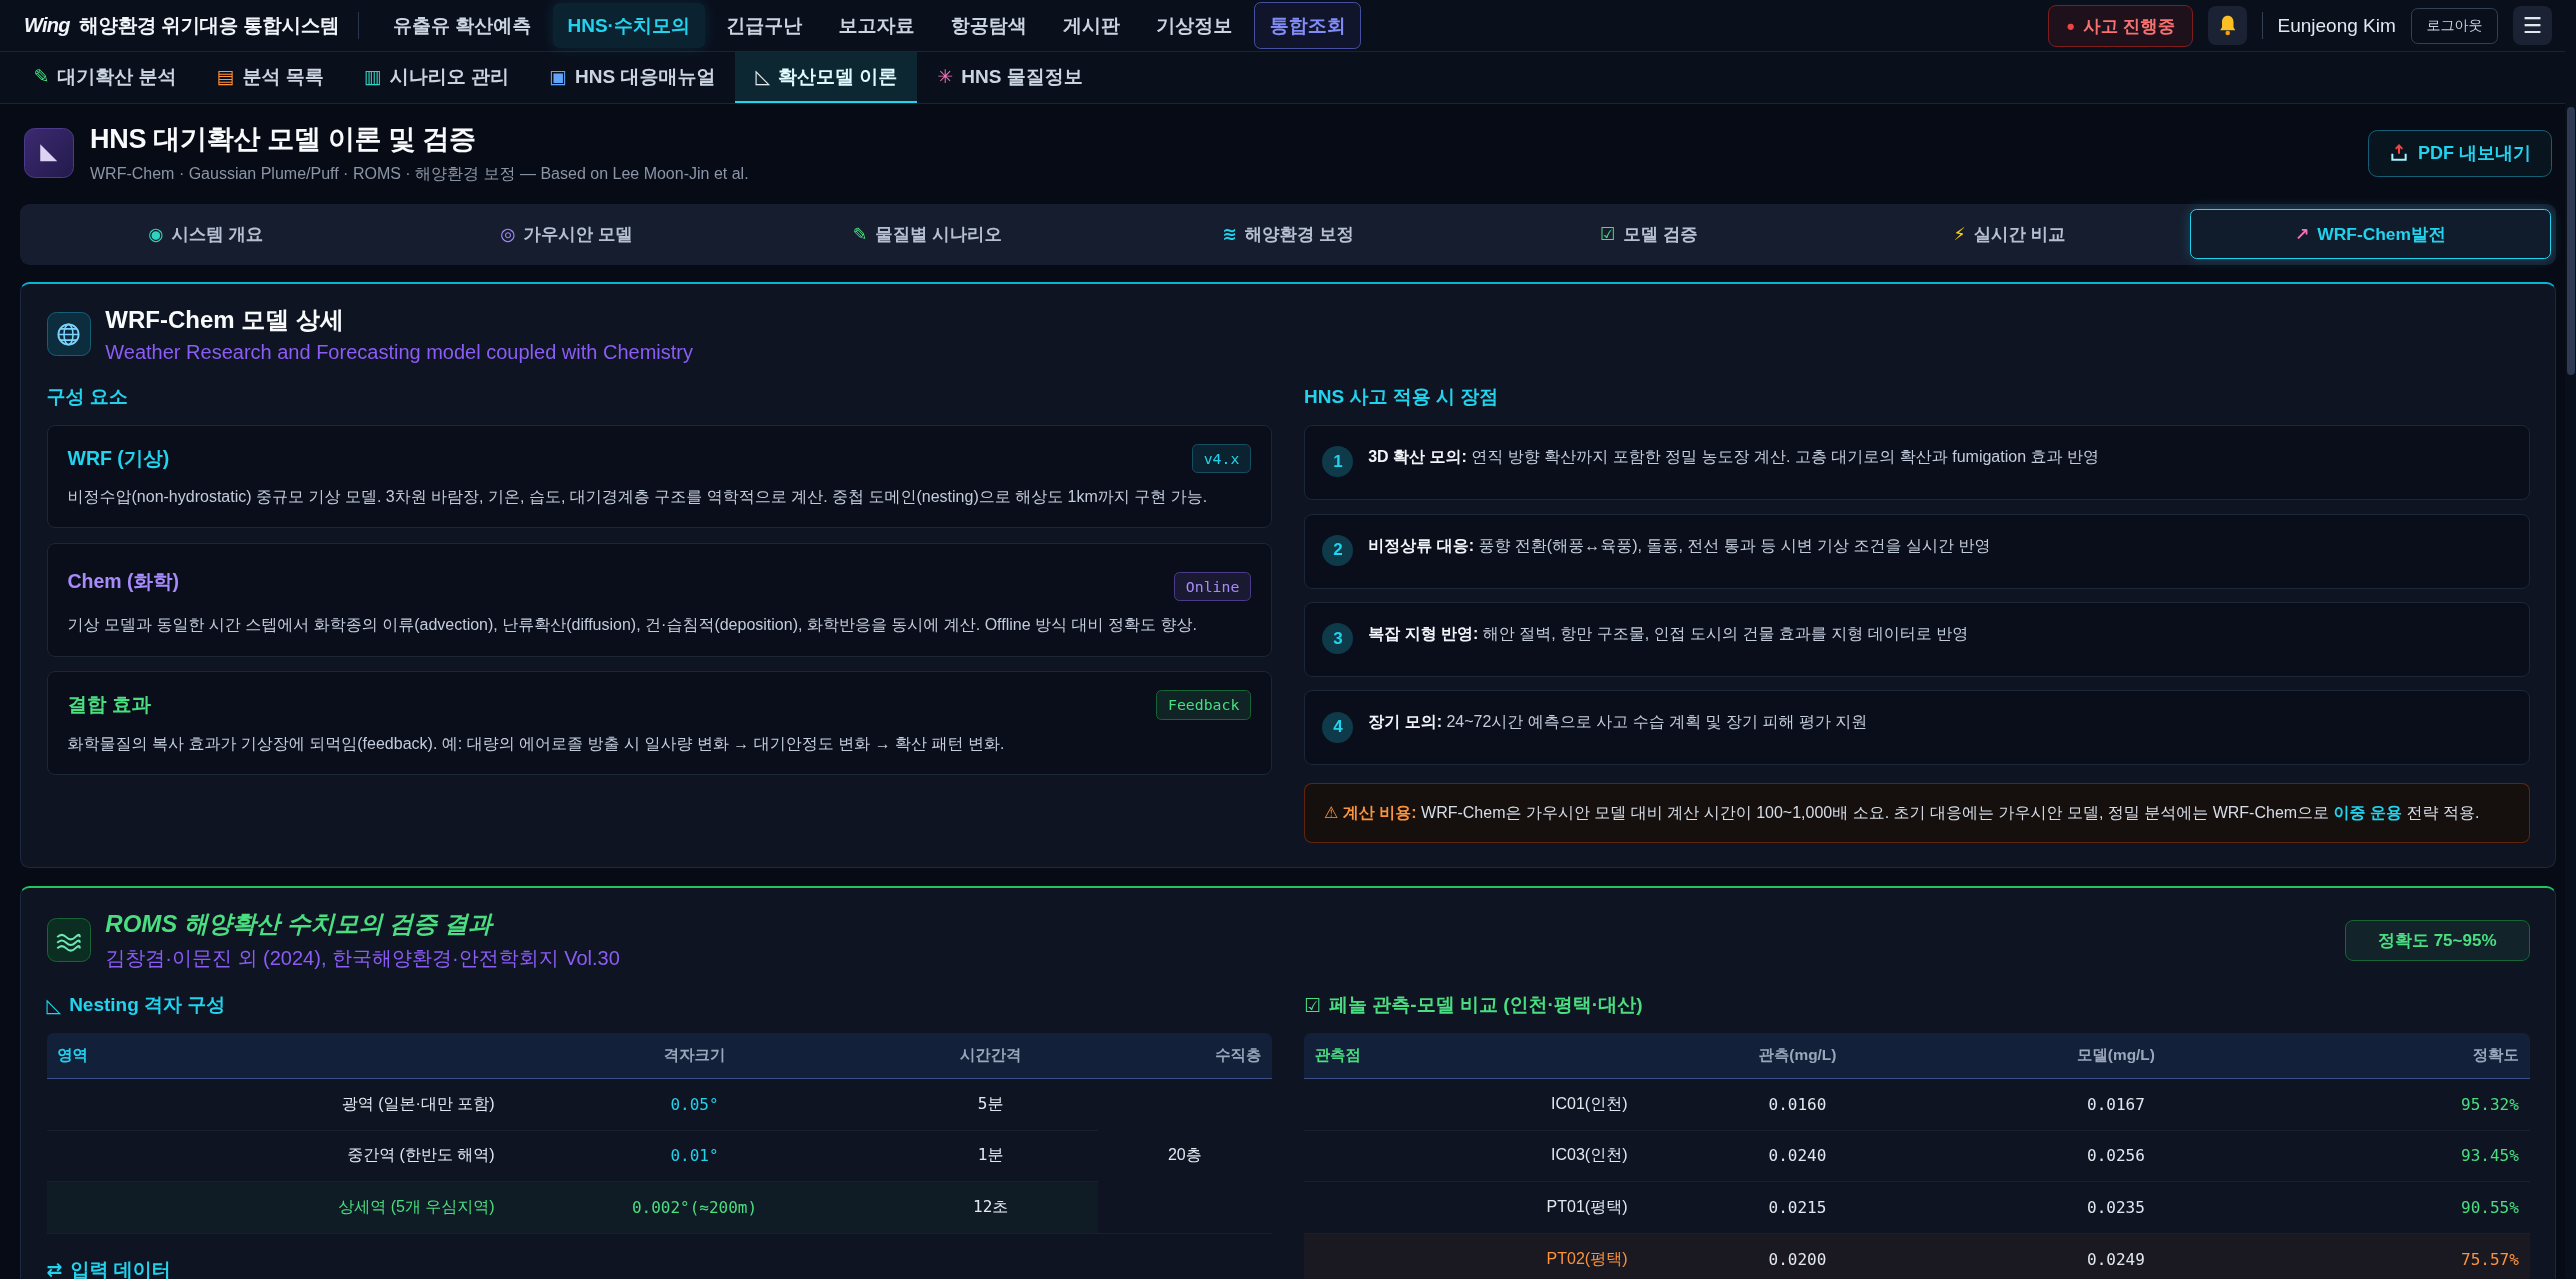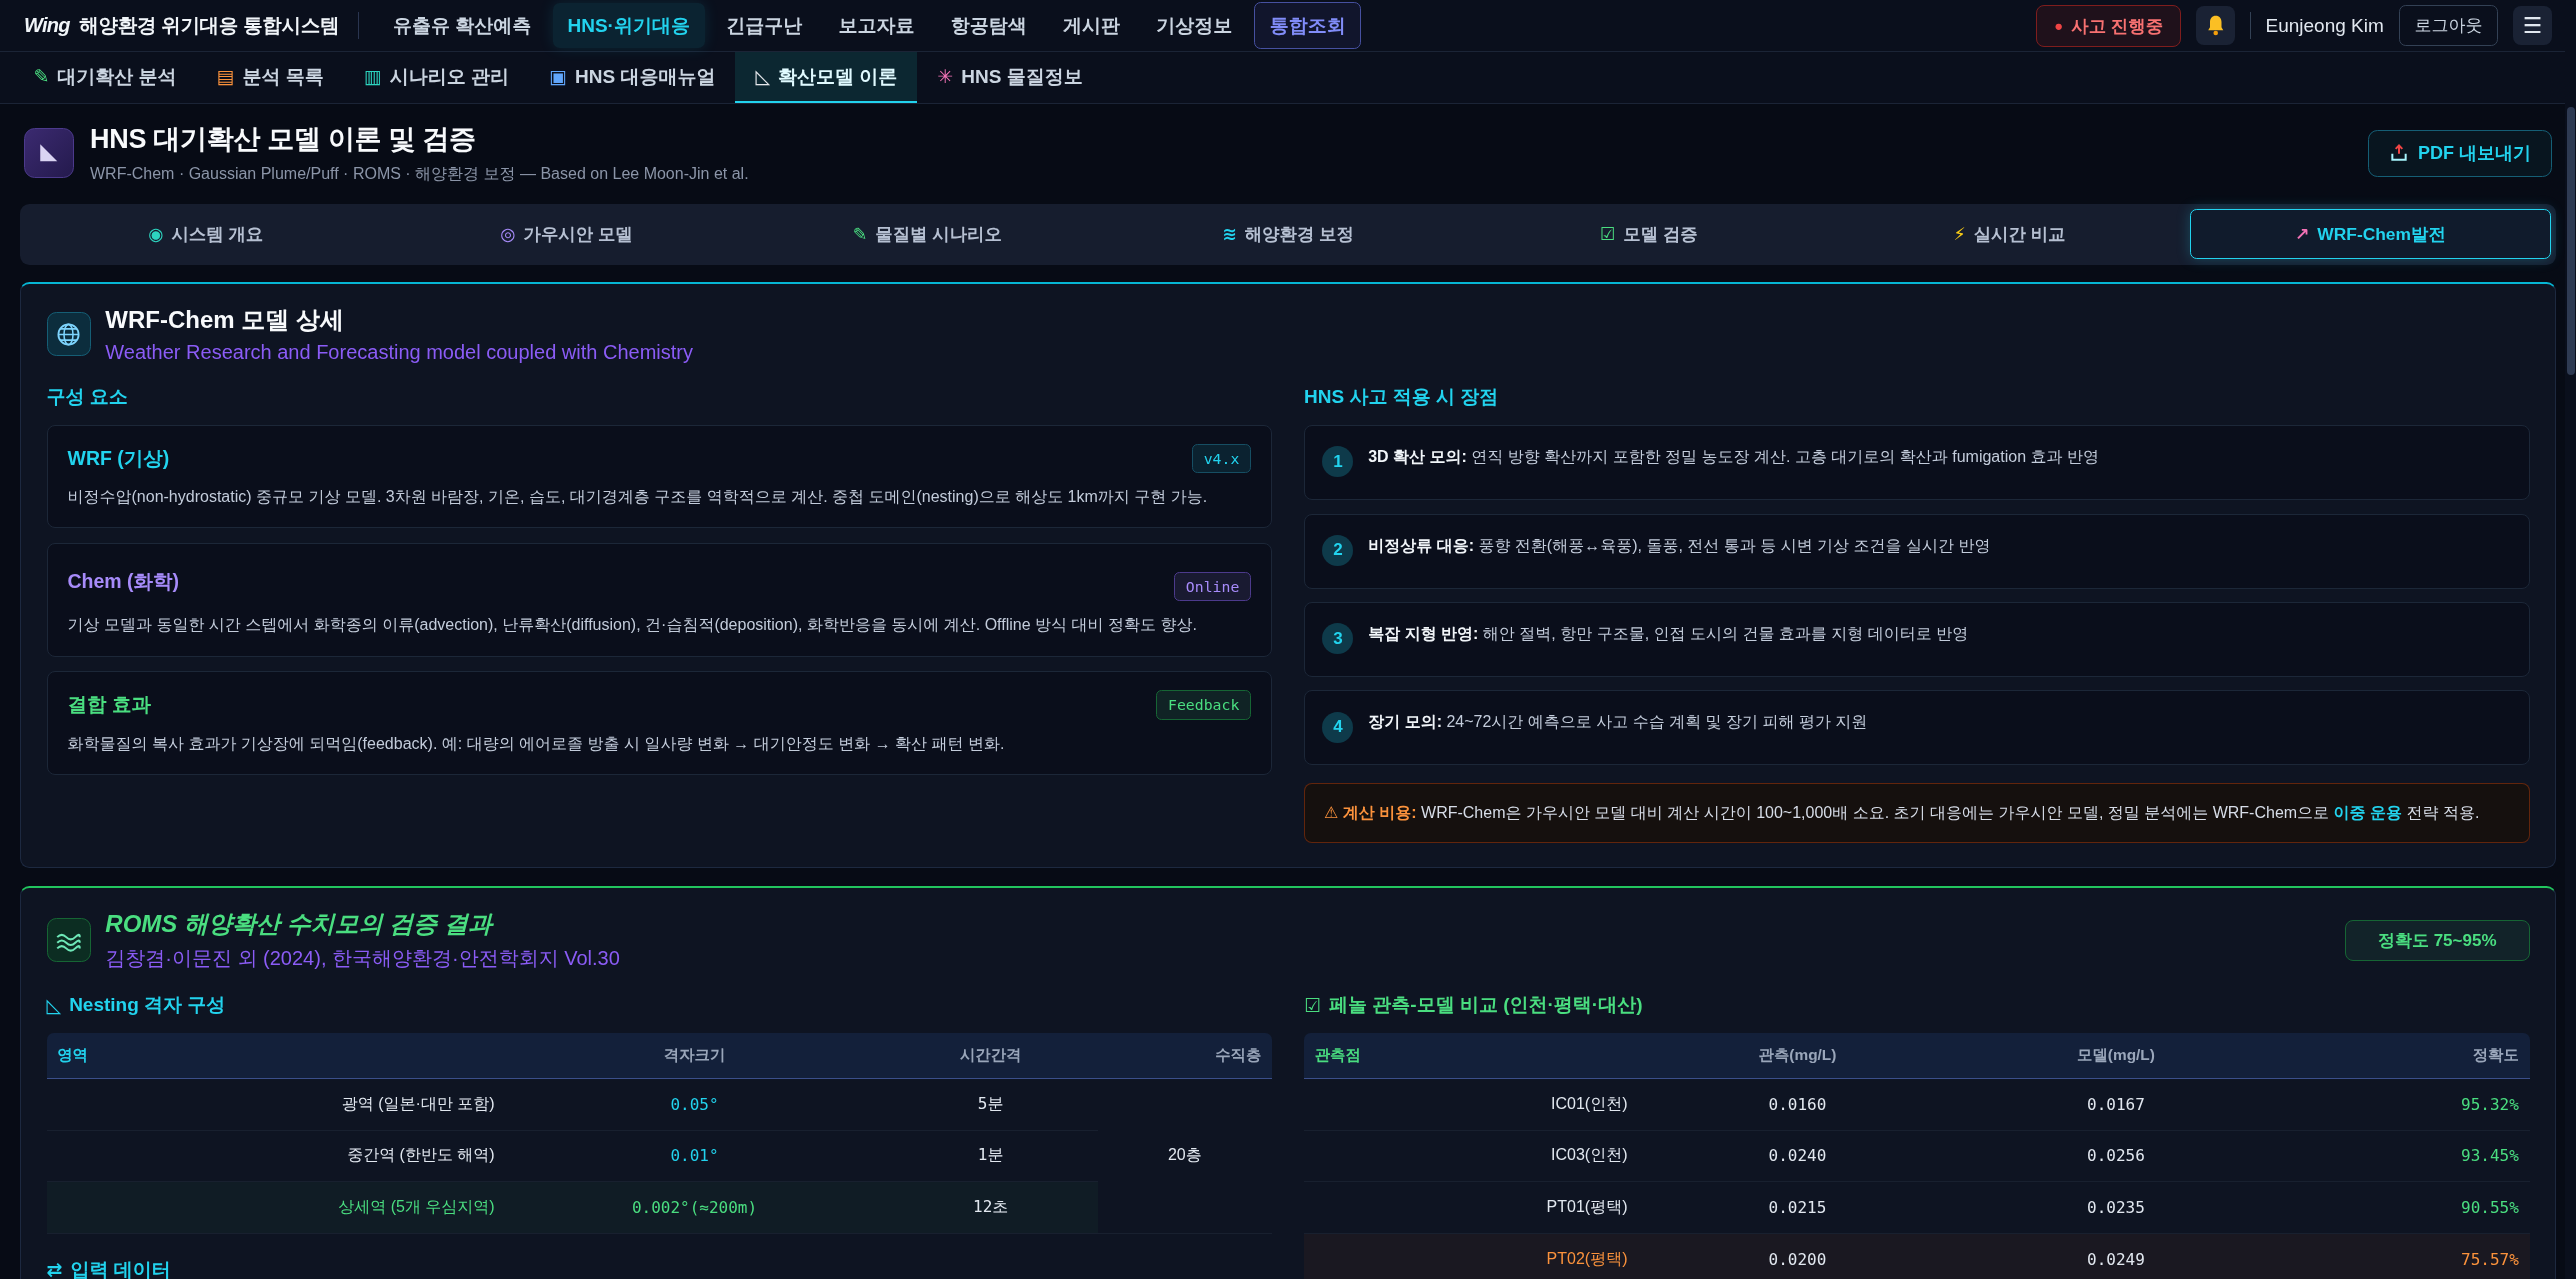--- a/index.html
+++ b/index.html
@@ -16,21 +16,21 @@
   .nav-item { font-size:19px; font-weight:bold; color:#cbd5e1; padding:9.4px 14.8px; border-radius:6.7px; cursor:pointer; white-space:nowrap; }
   .nav-item.active { color:#22d3ee; background:rgba(34,211,238,0.10); box-shadow:0 0 14.8px rgba(34,211,238,0.12); }
   .nav-item.special { color:#818cf8; border:0.7px solid #4650a0; background:rgba(99,102,241,0.08); }
   .header-right { display:flex; align-items:center; gap:14.8px; }
   .incident-badge { display:flex; align-items:center; gap:8px; color:#f87171; font-size:17.4px; font-weight:bold;
     border:0.7px solid #7f1d1d; background:rgba(127,29,29,0.18); padding:8px 17.4px; border-radius:8px; }
   .incident-dot { color:#ef4444; font-size:14.8px; }
   .icon-tile { width:39px; height:39px; background:#1a2234; border-radius:8px; display:flex; align-items:center; justify-content:center; cursor:pointer; }
   .vsep { width:0.7px; height:27px; background:#334155; }
   .user-name { font-size:19px; color:#e2e8f0; }
-  .logout-btn { font-size:17px; color:#cbd5e1; border:0.7px solid #334155; background:transparent; padding:8px 14.8px; border-radius:6.7px; cursor:pointer; }
+  .logout-btn { font-size:14px; color:#cbd5e1; border:0.7px solid #334155; background:transparent; padding:8px 14.8px; border-radius:6.7px; cursor:pointer; }
   .menu-glyph { color:#e2e8f0; font-size:21.5px; }
 
   
   .subnav { height:52px; background:#0a0f1c; border-bottom:0.7px solid #1b2436; display:flex; align-items:stretch; padding:0 13.4px; }
   .subnav-item { display:flex; align-items:center; gap:8px; padding:0 20px; font-size:19px; font-weight:bold; color:#cbd5e1; cursor:pointer; border-bottom:2.7px solid transparent; }
   .subnav-item .si { font-size:19px; }
   .subnav-item.active { color:#e0faff; background:#0c2731; border-bottom:2.7px solid #22d3ee; }
   .c-green{color:#4ade80;} .c-orange{color:#fb923c;} .c-teal{color:#2dd4bf;} .c-blue{color:#60a5fa;} .c-pink{color:#f472b6;} .c-white{color:#e5e7eb;} .c-purple{color:#a78bfa;} .c-cyan{color:#22d3ee;} .c-yellow{color:#facc15;}
 
   
@@ -111,21 +111,21 @@
 </head>
 <body>
 
 <header class="header">
   <div class="logo">
     <span class="logo-mark">Wing</span>
     <span class="logo-text">해양환경 위기대응 통합시스템</span>
   </div>
   <nav class="main-nav">
     <a class="nav-item">유출유 확산예측</a>
-    <a class="nav-item active">HNS·위기대응</a>
+    <a class="nav-item active">HNS·수치모의</a>
     <a class="nav-item">긴급구난</a>
     <a class="nav-item">보고자료</a>
     <a class="nav-item">항공탐색</a>
     <a class="nav-item">게시판</a>
     <a class="nav-item">기상정보</a>
     <a class="nav-item special">통합조회</a>
   </nav>
   <div class="header-right">
     <div class="incident-badge">
       <span class="incident-dot">●</span>

